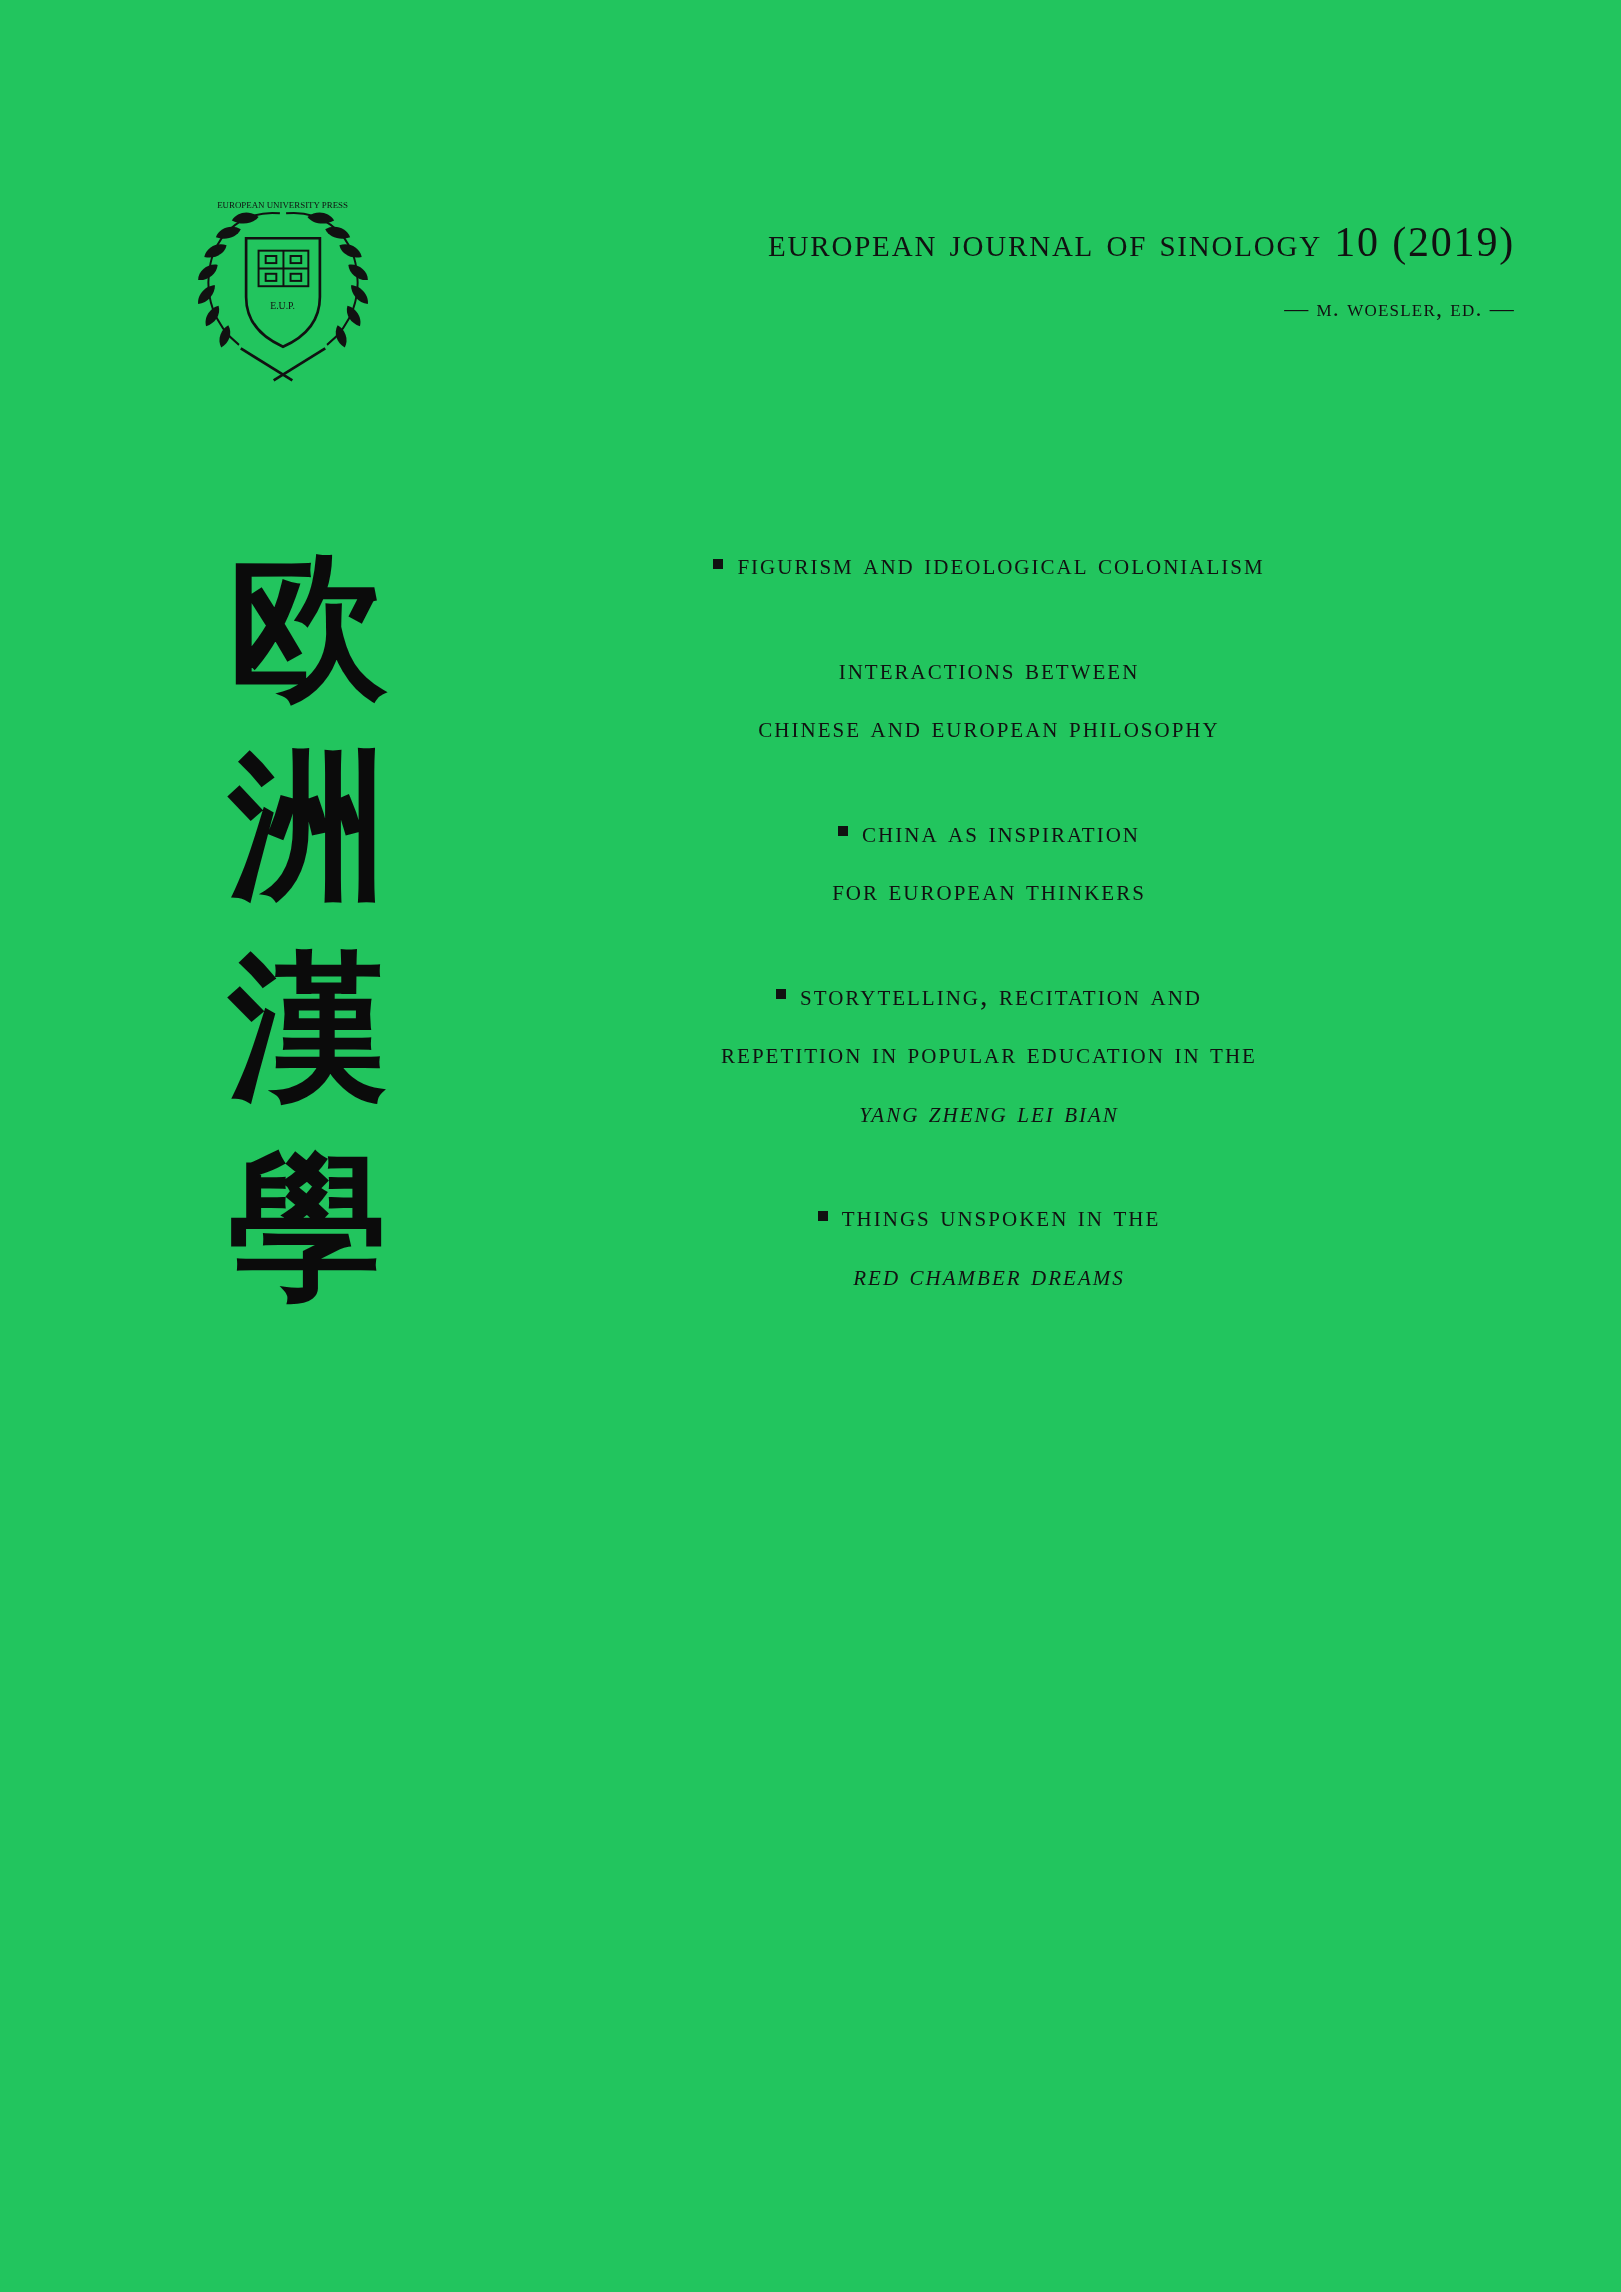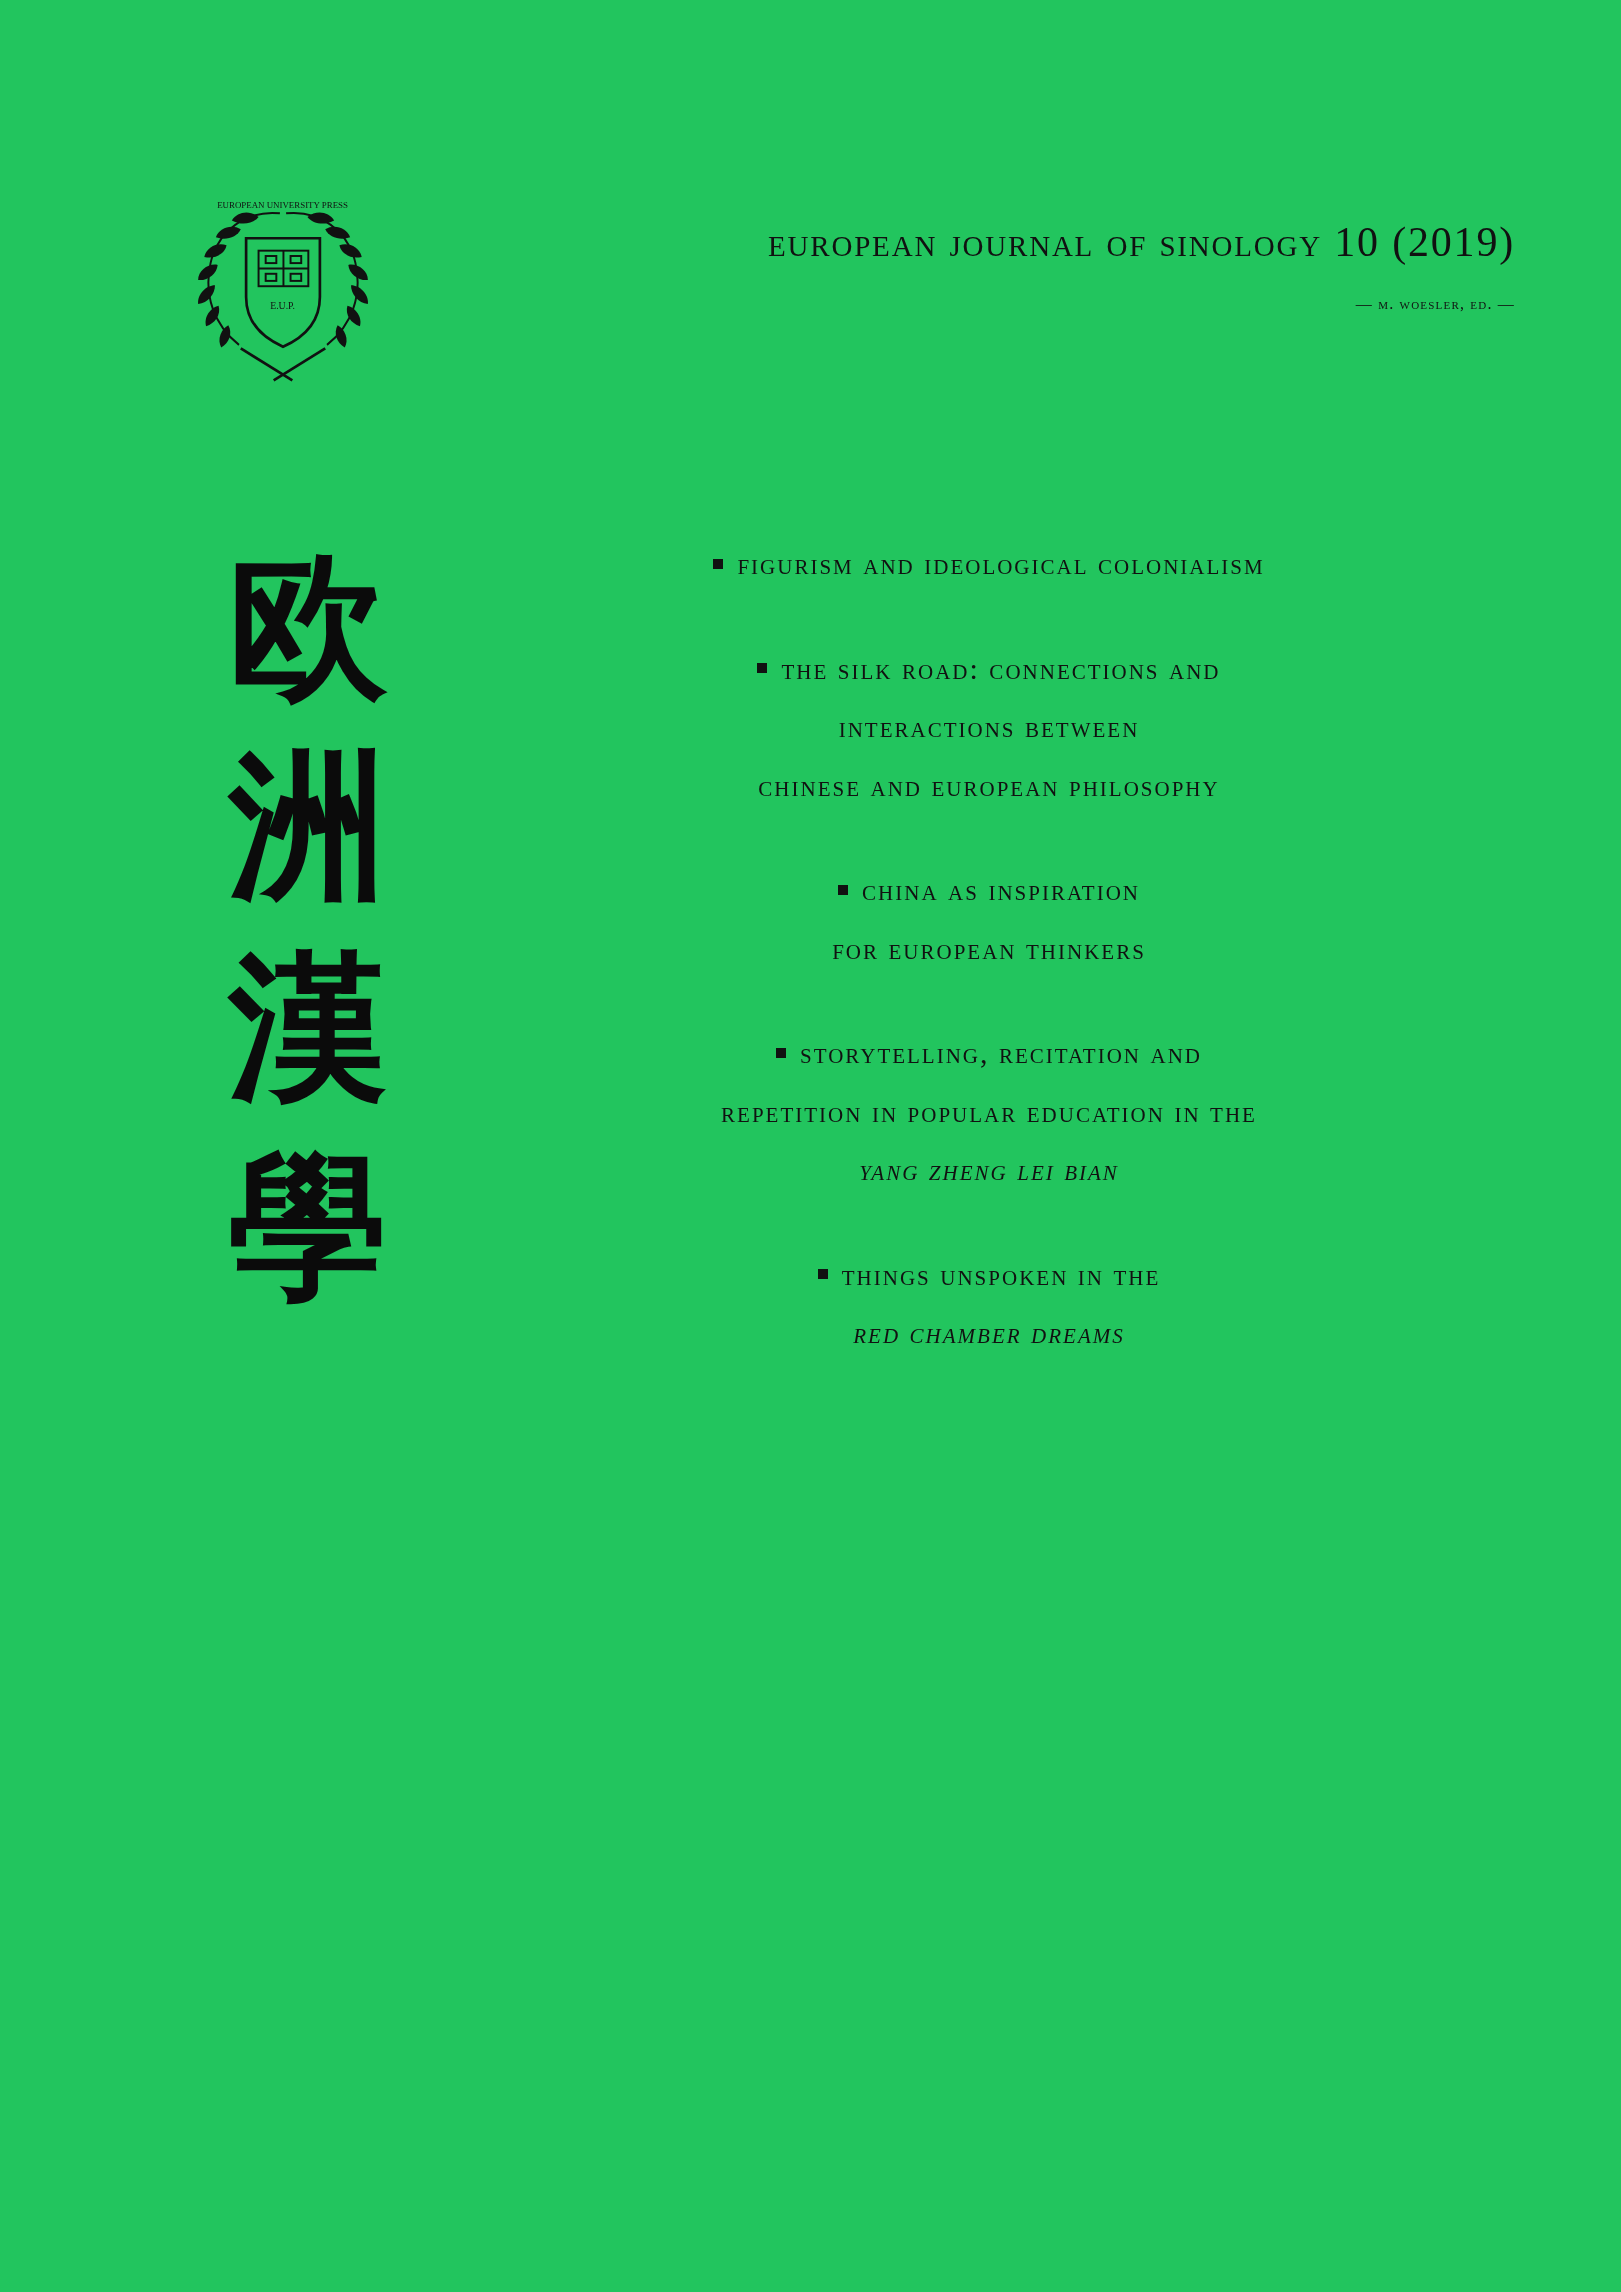--- a/index.html
+++ b/index.html
@@ -54,21 +54,21 @@
     letter-spacing: 1.8px;
     font-variant: small-caps;
     text-transform: lowercase;
     white-space: nowrap;
     line-height: 1.1;
   }
 
   .editor-line {
     margin-top: 30px;
     font-family: "Liberation Serif", serif;
-    font-size: 16px;
+    font-size: 24px;
     letter-spacing: 1.2px;
     font-variant: small-caps;
     text-transform: lowercase;
     white-space: nowrap;
   }
 
   
   .cjk-column {
     position: absolute;
     left: 192px;
@@ -179,21 +179,20 @@
     <span class="cjk-char">洲</span>
     <span class="cjk-char">漢</span>
     <span class="cjk-char">學</span>
   </div>
 
   <div class="contents">
       <div class="entry">
         <div class="entry-line"><span class="bullet"></span><span>Figurism and Ideological Colonialism</span></div>
       </div>
       <div class="entry">
-        <div class="entry-line"><span class="bullet"></span><span>The Silk Road: Connections and</span></div>
         <div class="entry-line"><span>Interactions between</span></div>
         <div class="entry-line"><span>Chinese and European Philosophy</span></div>
       </div>
       <div class="entry">
         <div class="entry-line"><span class="bullet"></span><span>China as Inspiration</span></div>
         <div class="entry-line"><span>for European Thinkers</span></div>
       </div>
       <div class="entry">
         <div class="entry-line"><span class="bullet"></span><span>Storytelling, Recitation and</span></div>
         <div class="entry-line"><span>Repetition in Popular Education in the</span></div>

